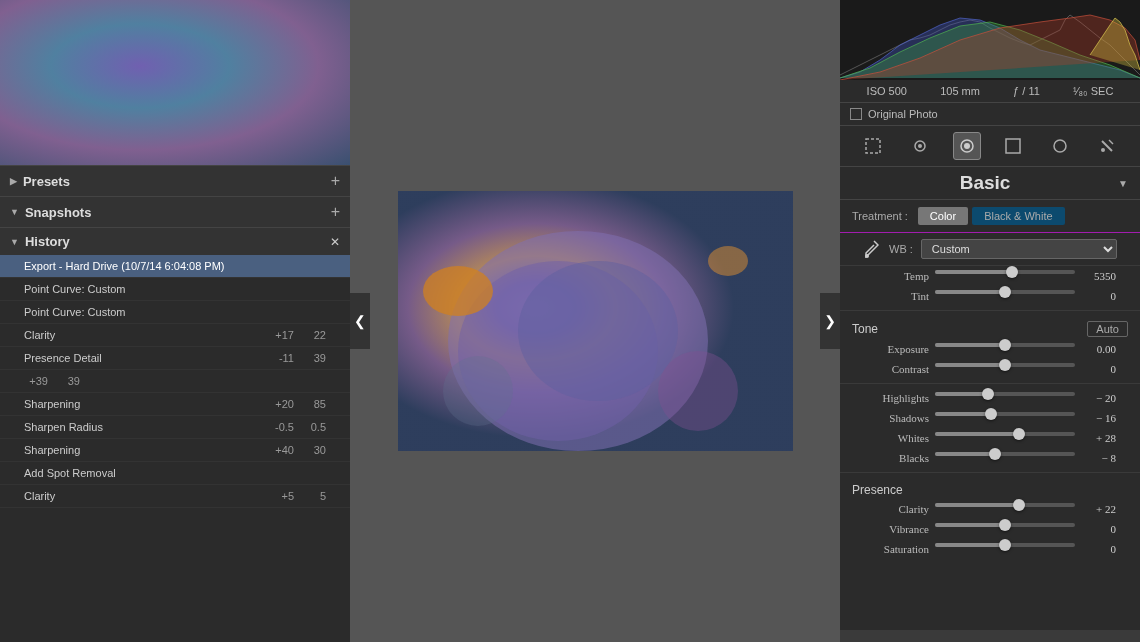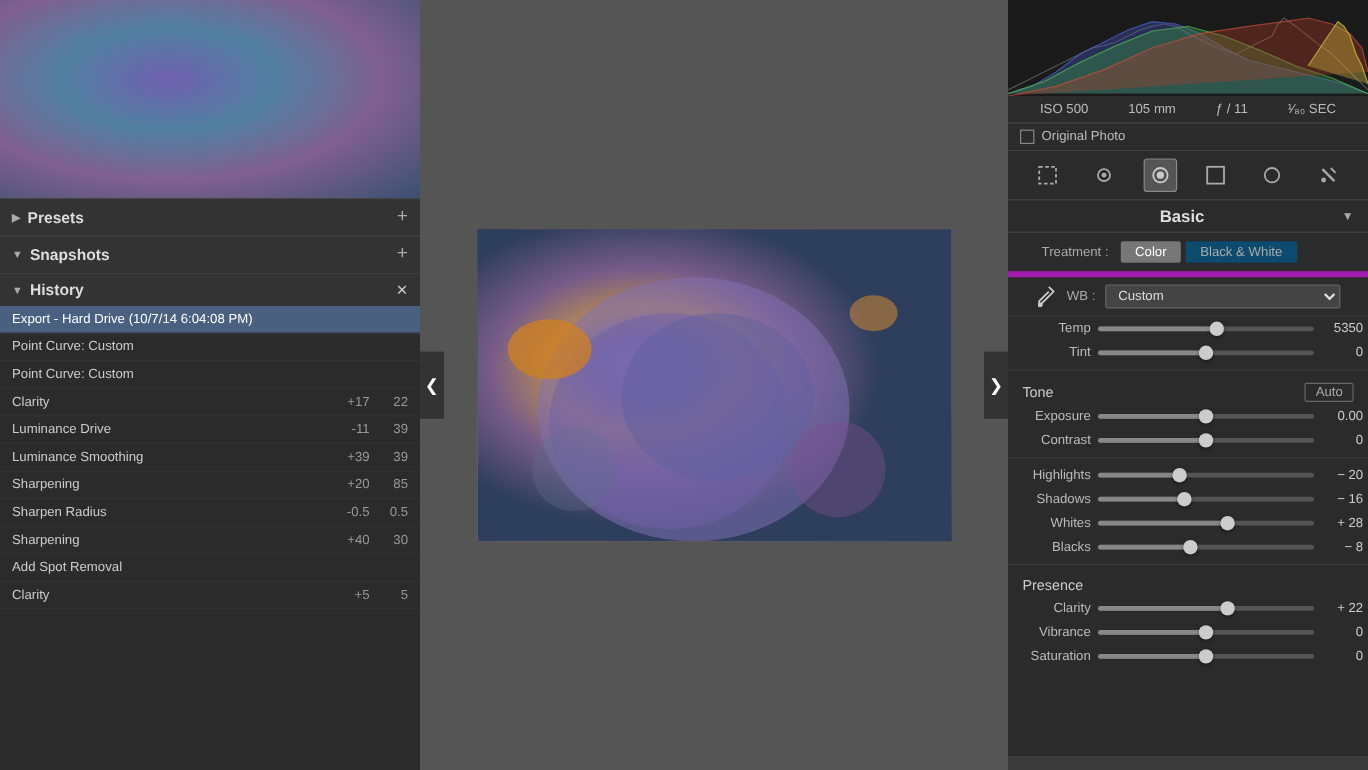--- a/index.html
+++ b/index.html
@@ -90,21 +90,21 @@
       background: none;
       border: none;
       color: #ccc;
     }
     .history-list {
       flex: 1;
       overflow-y: auto;
       background: #2b2b2b;
     }
     .history-item {
-      padding: 5px 10px;
+      padding: 5px 24px;
       display: flex;
       align-items: center;
       justify-content: space-between;
       border-bottom: 1px solid #333;
       cursor: pointer;
     }
     .history-item.selected { background: #4a6080; color: #fff; }
     .history-item-name { flex: 1; font-size: 11px; }
     .history-item-vals {
       display: flex;
@@ -224,22 +224,22 @@
     .right-scroll {
       flex: 1;
       overflow-y: auto;
       padding: 0;
     }
 
     
     .treatment-row {
       display: flex;
       align-items: center;
-      padding: 7px 28px;
-      border-bottom: 5px solid #a21caf;
+      padding: 7px 12px;
+      border-bottom: 1px solid #a21caf;
     }
     .treatment-label { color: #aaa; font-size: 11px; margin-right: 10px; }
     .treatment-btn {
       padding: 3px 12px;
       font-size: 11px;
       cursor: pointer;
       border: none;
       border-radius: 2px;
       margin-right: 4px;
     }
@@ -269,23 +269,23 @@
       border: 1px solid #666;
       color: #ddd;
       font-size: 11px;
       padding: 2px 6px;
       border-radius: 2px;
     }
 
     
     .slider-row {
       display: flex;
-      align-items: center;
-      padding: 4px 4px;
+      padding: 4px 24px;
       gap: 6px;
+      font-family: Liberation Serif, serif;
     }
     .slider-label {
       width: 65px;
       text-align: right;
       font-size: 11px;
       color: #bbb;
       flex-shrink: 0;
     }
     .slider-track {
       flex: 1;
@@ -411,28 +411,27 @@
           <div class="history-item-vals"></div>
         </div>
         <div class="history-item">
           <span class="history-item-name">Clarity</span>
           <div class="history-item-vals">
             <span>+17</span>
             <span>22</span>
           </div>
         </div>
         <div class="history-item">
-          <span class="history-item-name">Luminance Drive</span>
+          <span class="history-item-name">Presence Detail</span>
           <div class="history-item-vals">
             <span>-11</span>
             <span>39</span>
           </div>
         </div>
         <div class="history-item">
-          <span class="history-item-name">Luminance Smoothing</span>
           <div class="history-item-vals">
             <span>+39</span>
             <span>39</span>
           </div>
         </div>
         <div class="history-item">
           <span class="history-item-name">Sharpening</span>
           <div class="history-item-vals">
             <span>+20</span>
             <span>85</span>
@@ -558,21 +557,21 @@
     <div class="tool-icon">
       <svg viewBox="0 0 18 18" fill="none" xmlns="http://www.w3.org/2000/svg">
         <line x1="4" y1="4" x2="14" y2="14" stroke="#aaa" stroke-width="2"></line>
         <circle cx="5" cy="13" r="2" fill="#aaa"></circle>
         <line x1="11" y1="3" x2="15" y2="7" stroke="#aaa" stroke-width="1.5"></line>
       </svg>
     </div>
   </div>
 
   <div class="panel-header">
-    <span style="font-size:14px;font-weight:bold;color:#ddd;flex:1;text-align:center;">Basic</span>
+    <span style="font-size:19px;font-weight:bold;color:#ddd;flex:1;text-align:center;">Basic</span>
     <span style="color:#aaa;font-size:10px;cursor:pointer;">▼</span>
   </div>
 
   <div class="right-scroll">
 
     <div class="treatment-row">
       <span class="treatment-label">Treatment :</span>
       <button class="treatment-btn active">Color</button>
       <button class="treatment-btn inactive">Black &amp; White</button>
     </div>

